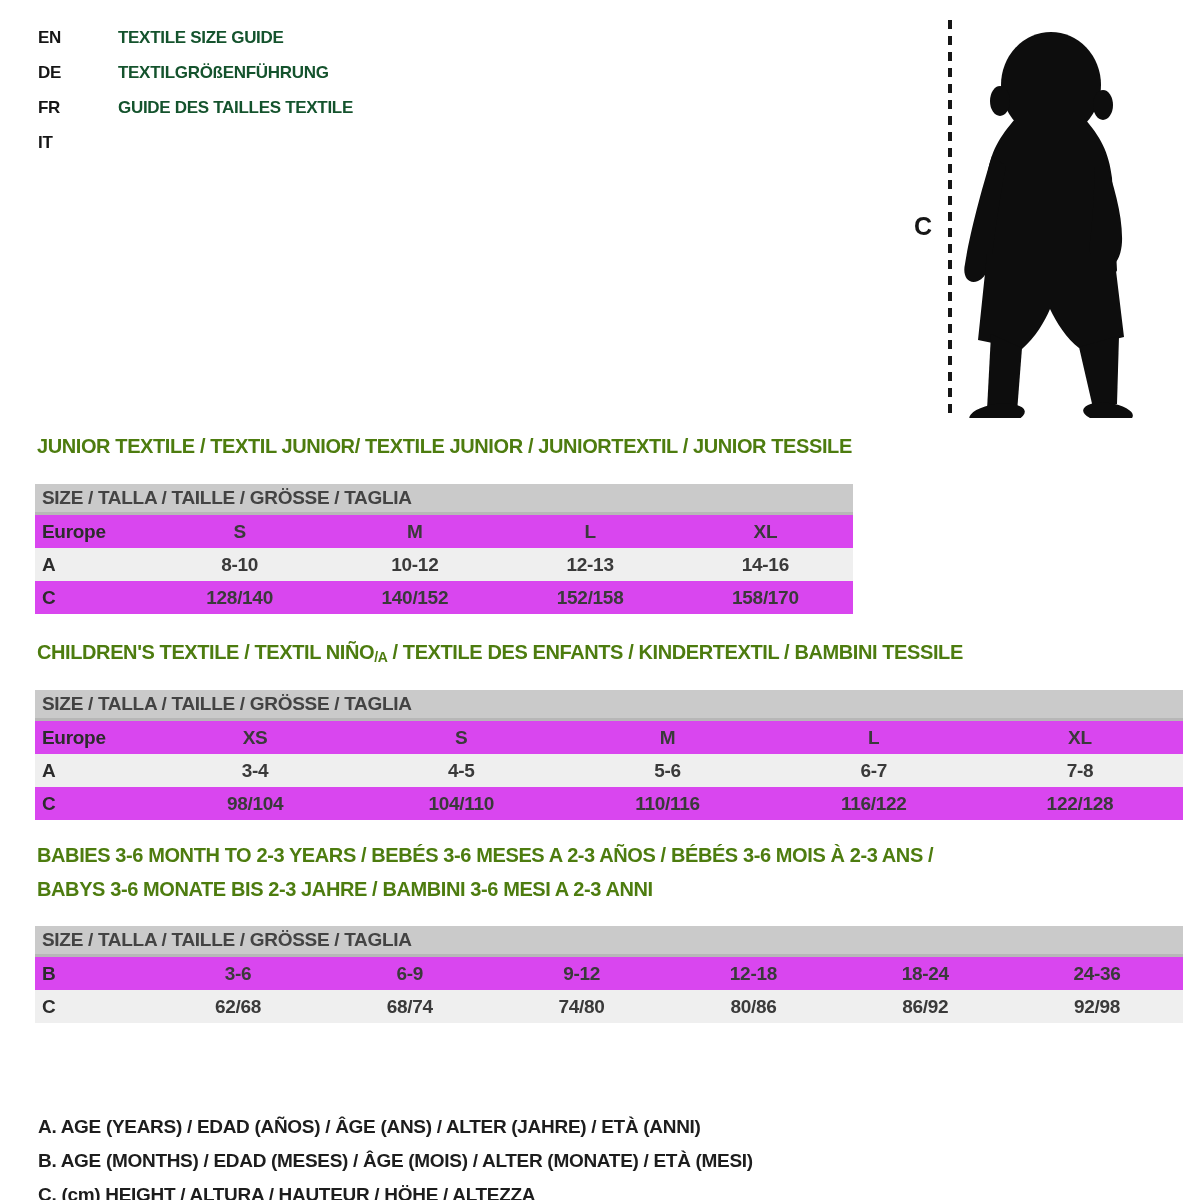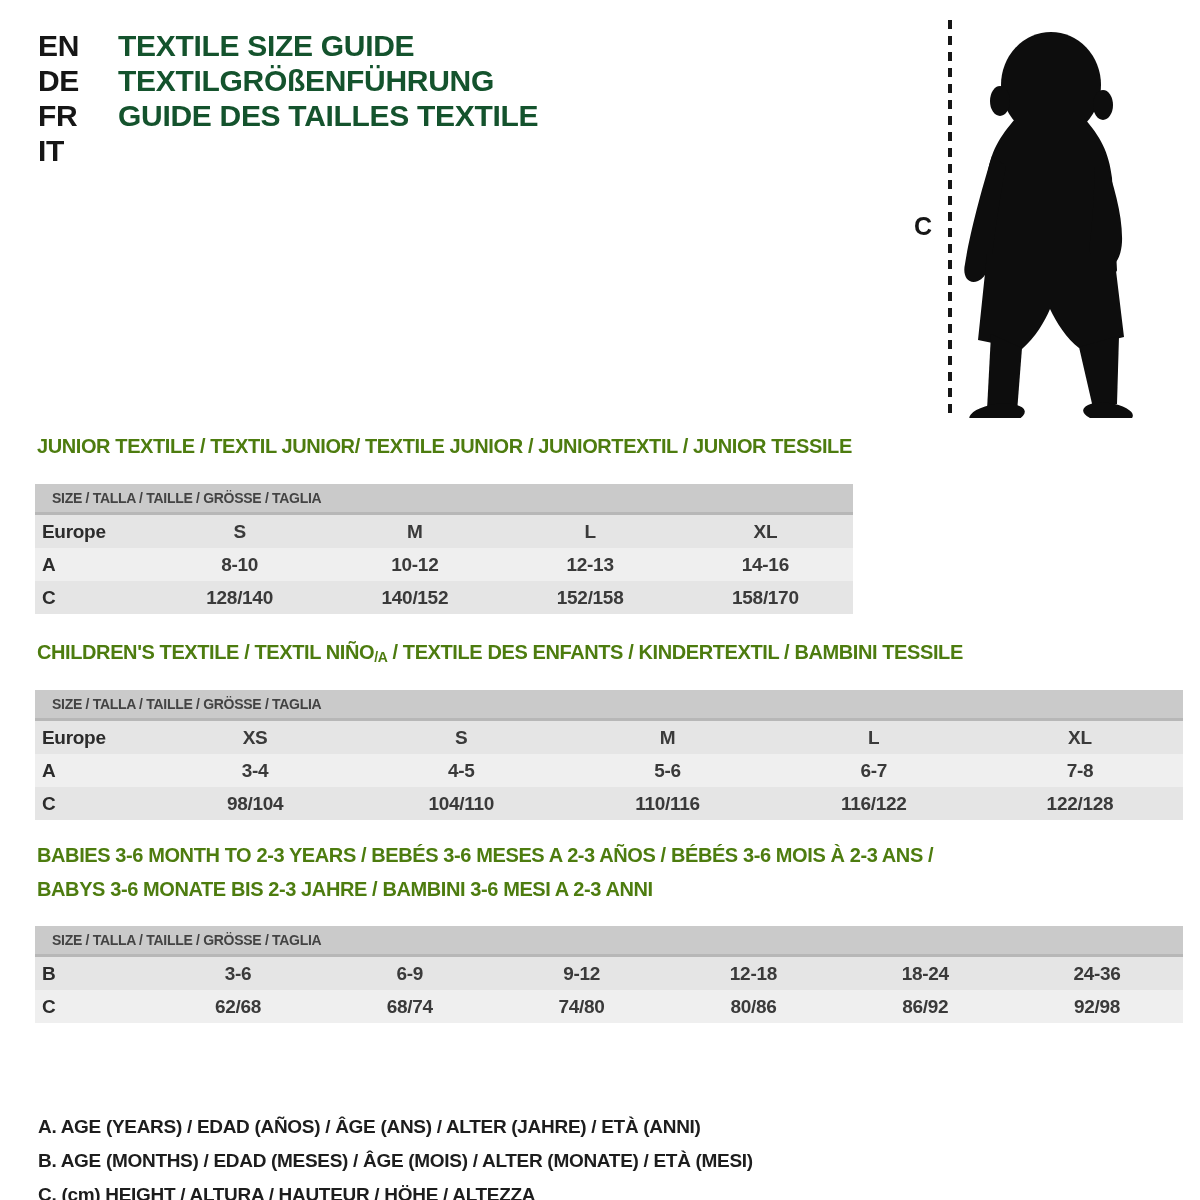--- a/index.html
+++ b/index.html
@@ -3,36 +3,36 @@
 <meta charset="utf-8">
 <style>
   html,body{margin:0;padding:0;background:#ffffff;}
   .canvas{
     position:relative;width:1200px;height:1200px;background:#ffffff;overflow:hidden;
     font-family:"Liberation Sans","DejaVu Sans",sans-serif;
     font-weight:bold;color:#1d1d1d;letter-spacing:-0.3px;
   }
   
   .lang-block{position:absolute;left:38px;top:28px;}
-  .lang-row{display:flex;height:35px;align-items:center;font-size:30px;}
+  .lang-row{display:flex;height:35px;align-items:flex-start;font-size:17px;}
   .lang-code{width:80px;color:#161616;}
   .lang-label{color:#14532d;}
   
   .dash-line{position:absolute;left:948px;top:20px;width:4px;height:396px;
     background:repeating-linear-gradient(to bottom,#161616 0 9px,transparent 9px 16px);}
   .c-label{position:absolute;left:914px;top:212px;font-size:25px;color:#161616;}
   .figure-svg{position:absolute;left:956px;top:18px;}
   
   .sec-title{position:absolute;left:37px;font-size:20px;color:#4d7c0f;letter-spacing:-0.4px;white-space:pre;}
   .sub-a{font-size:14px;position:relative;top:3px;}
   
   .size-table{position:absolute;left:35px;}
   .t-header{height:28px;line-height:28px;background:#cacaca;border-bottom:3px solid #b7b7b7;
-    color:#434343;font-size:14px;padding-left:17px;letter-spacing:-0.3px;}
-  .t-row{display:flex;height:33px;align-items:center;font-size:19px;background:#e5e5e5;}
+    color:#434343;font-size:19px;padding-left:7px;letter-spacing:-0.3px;}
+  .t-row{display:flex;height:33px;align-items:center;font-size:19px;background:#d946ef;}
   .t-row.shaded{background:#efefef;}
   .t-label{width:110px;padding-left:7px;color:#2c2c2c;}
   .t-cell{flex:1;text-align:center;color:#3a3a3a;}
   
   .legend{position:absolute;left:38px;top:1110px;}
   .legend-line{height:34px;line-height:34px;font-size:19px;color:#1d1d1d;}
 </style>
 </head>
 <body>
 

